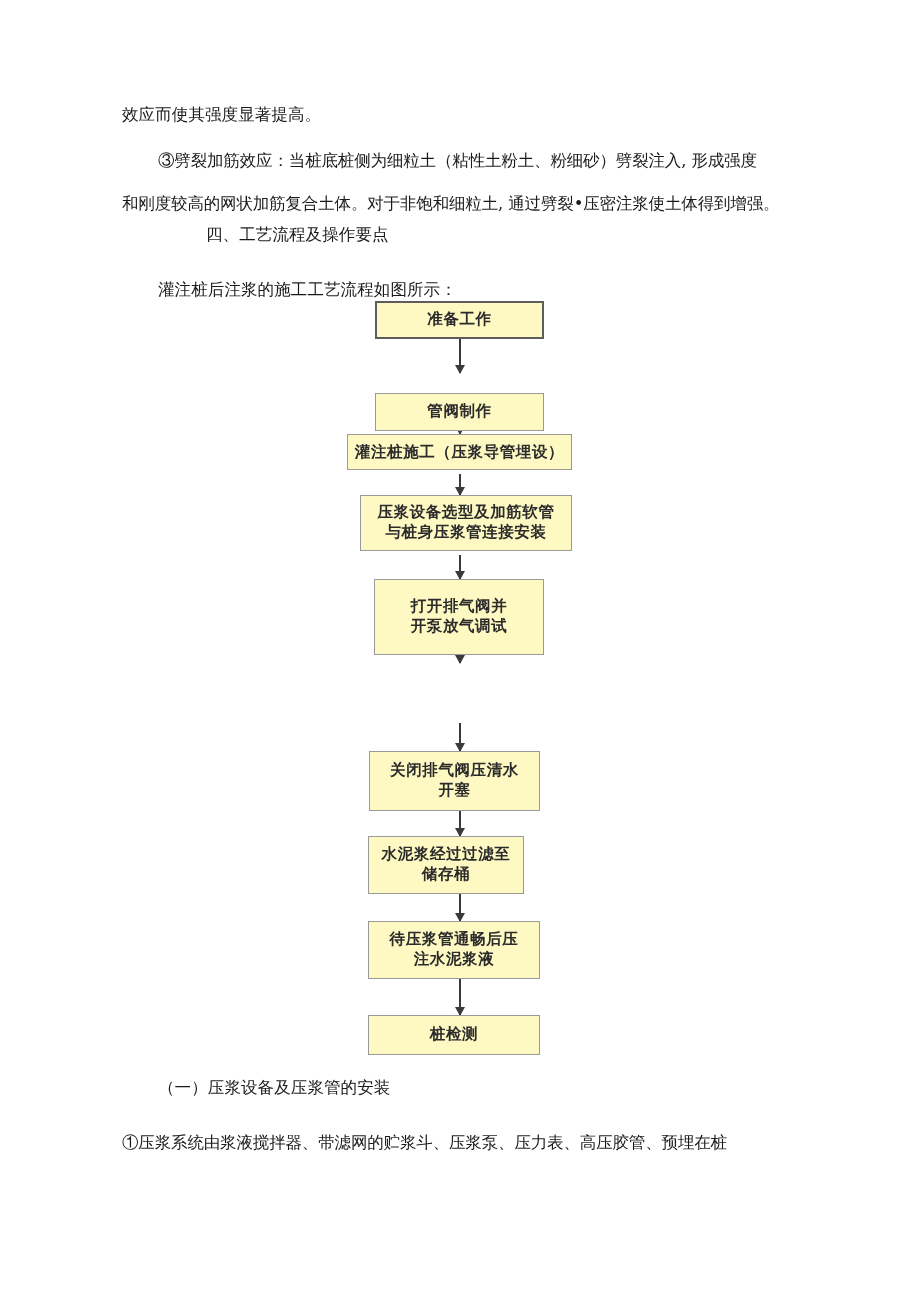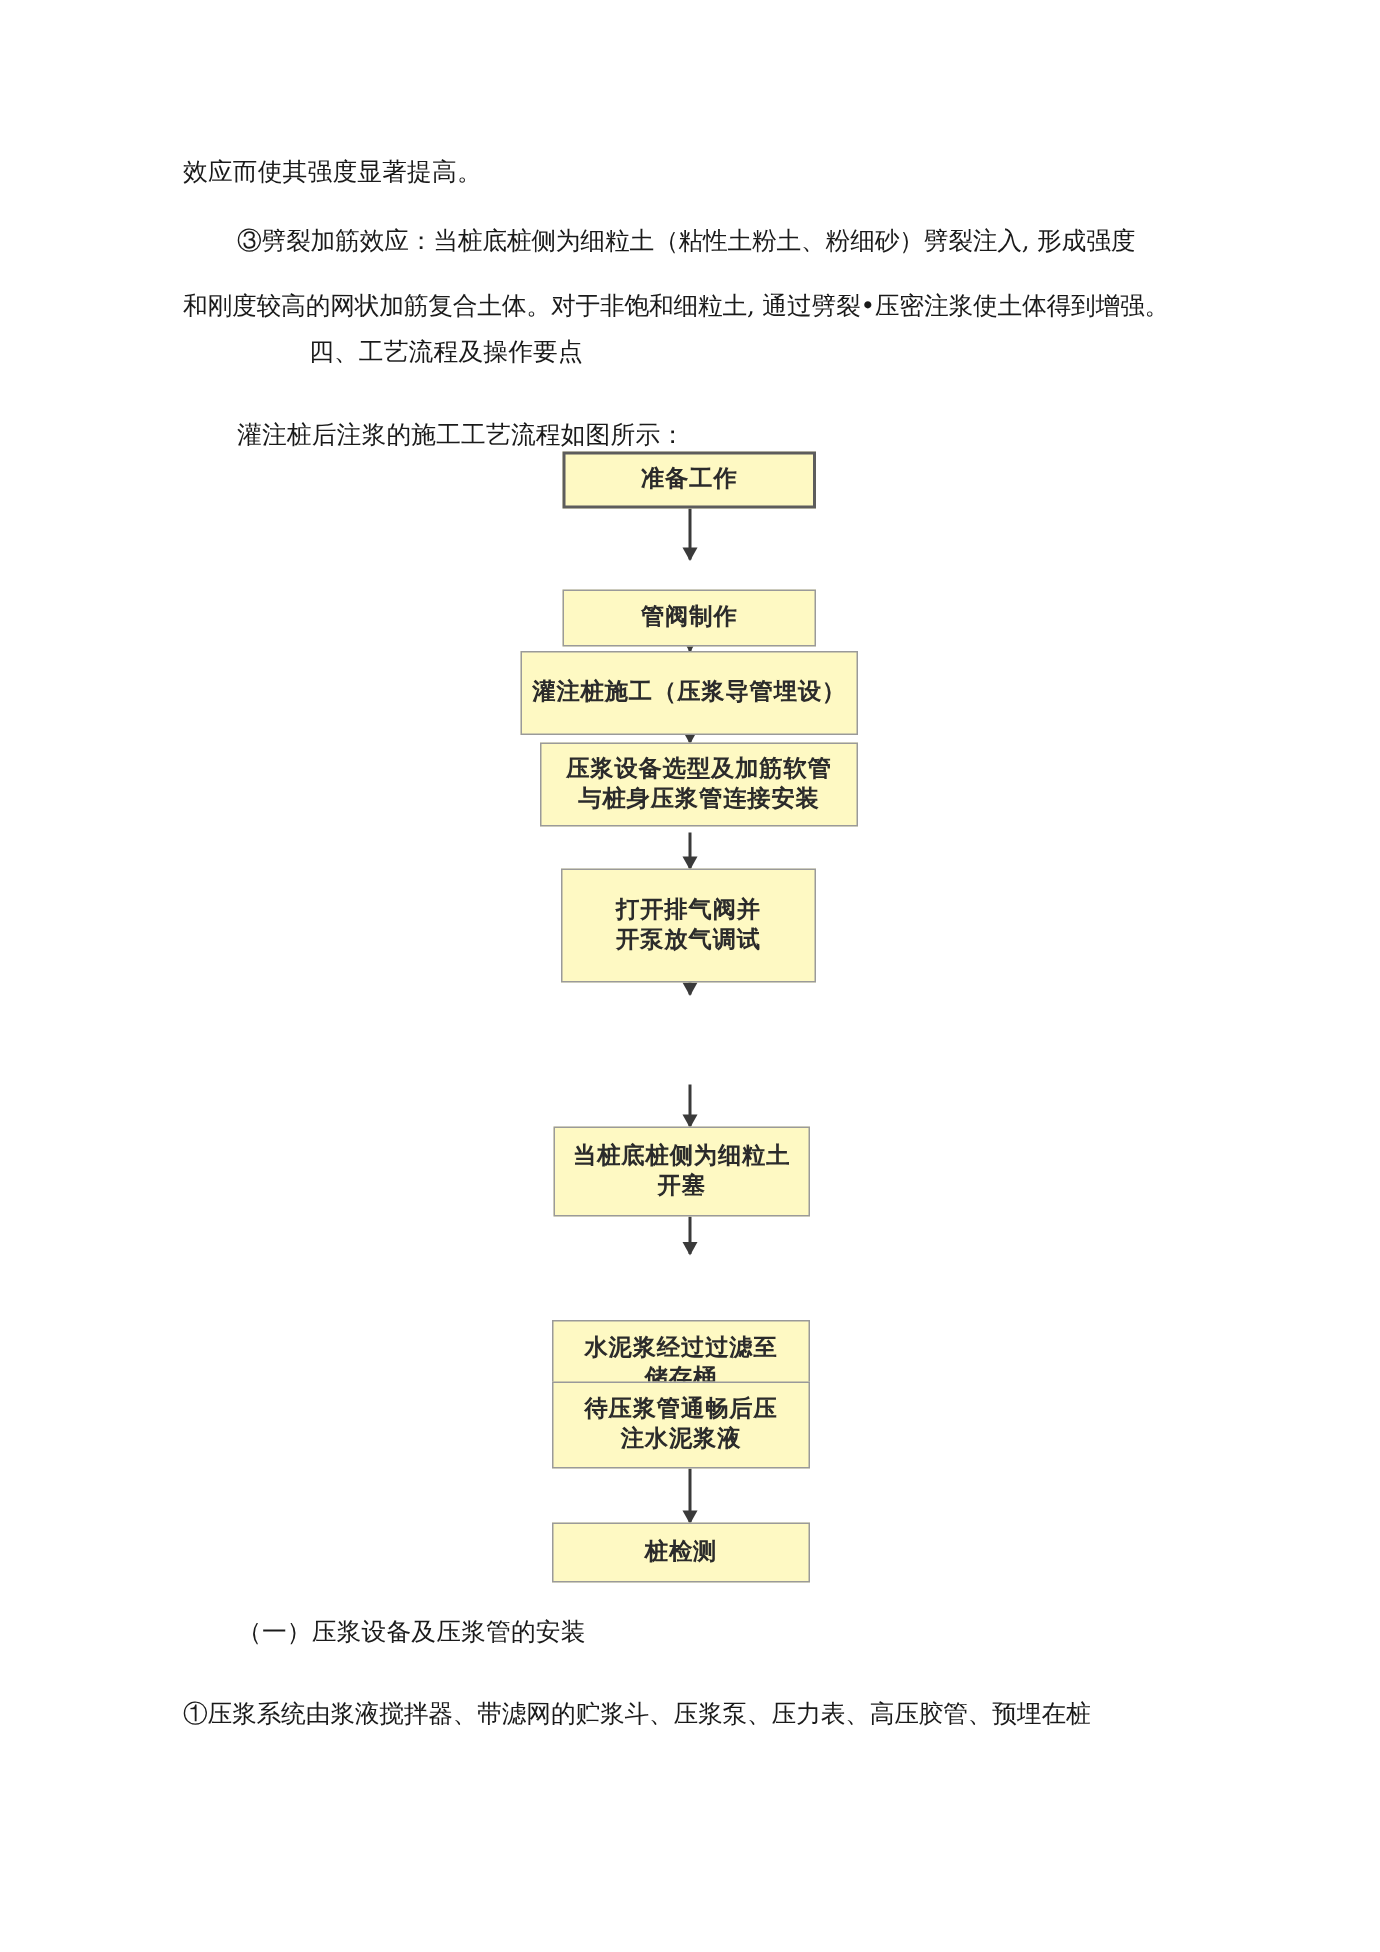--- a/index.html
+++ b/index.html
@@ -112,36 +112,36 @@
       <div class="flow-arrow" style="left: 459px; top: 723px; height: 28px;"></div>
       <div class="flow-arrow" style="left: 459px; top: 811px; height: 25px;"></div>
       <div class="flow-arrow" style="left: 459px; top: 894px; height: 27px;"></div>
       <div class="flow-arrow" style="left: 459px; top: 979px; height: 36px;"></div>
       <div class="flow-node strong-border" style="left: 375px; top: 301px; width: 169px; height: 38px;">
         <span class="nlabel">准备工作</span>
       </div>
       <div class="flow-node" style="left: 375px; top: 373px; width: 169px; height: 38px; margin-top: 20px;">
         <span class="nlabel">管阀制作</span>
       </div>
-      <div class="flow-node" style="left: 347px; top: 434px; width: 225px; height: 56px; font-family: Liberation Serif, serif;">
+      <div class="flow-node" style="left: 347px; top: 434px; width: 225px; height: 36px; font-family: Liberation Serif, serif;">
         <span class="nlabel">灌注桩施工（压浆导管埋设）</span>
       </div>
       <div class="flow-node" style="left: 360px; top: 495px; width: 212px; height: 56px;">
         <span class="nlabel">压浆设备选型及加筋软管
 与桩身压浆管连接安装</span>
       </div>
       <div class="flow-node" style="left: 374px; top: 579px; width: 170px; height: 76px;">
         <span class="nlabel">打开排气阀并
 开泵放气调试</span>
       </div>
       <div class="flow-node" style="left: 369px; top: 751px; width: 171px; height: 60px;">
-        <span class="nlabel">当桩底桩侧为细粒土
+        <span class="nlabel">关闭排气阀压清水
 开塞</span>
       </div>
-      <div class="flow-node" style="left: 368px; top: 836px; width: 172px; height: 58px; margin-top: 44px;">
+      <div class="flow-node" style="left: 368px; top: 836px; width: 156px; height: 58px;">
         <span class="nlabel">水泥浆经过过滤至
 储存桶</span>
       </div>
       <div class="flow-node" style="left: 368px; top: 921px; width: 172px; height: 58px;">
         <span class="nlabel">待压浆管通畅后压
 注水泥浆液</span>
       </div>
       <div class="flow-node" style="left: 368px; top: 1015px; width: 172px; height: 40px;">
         <span class="nlabel">桩检测</span>
       </div>

